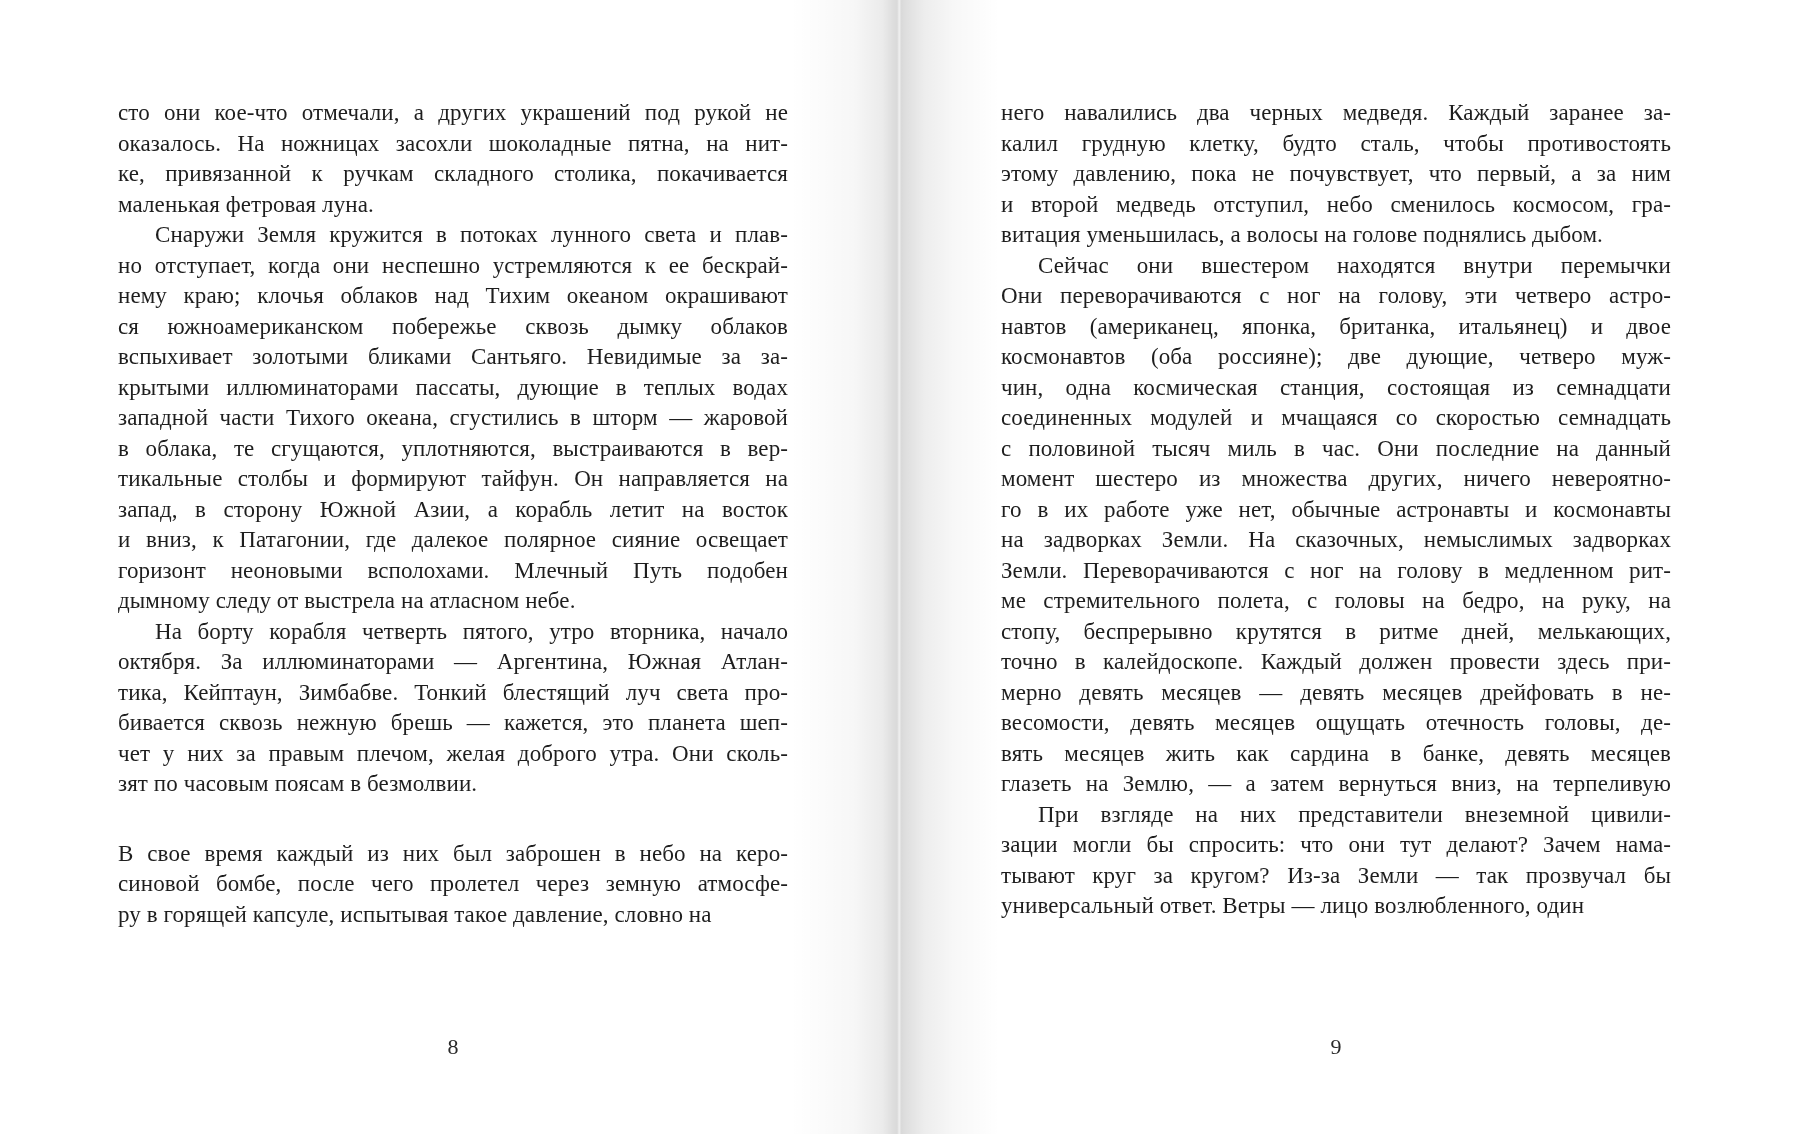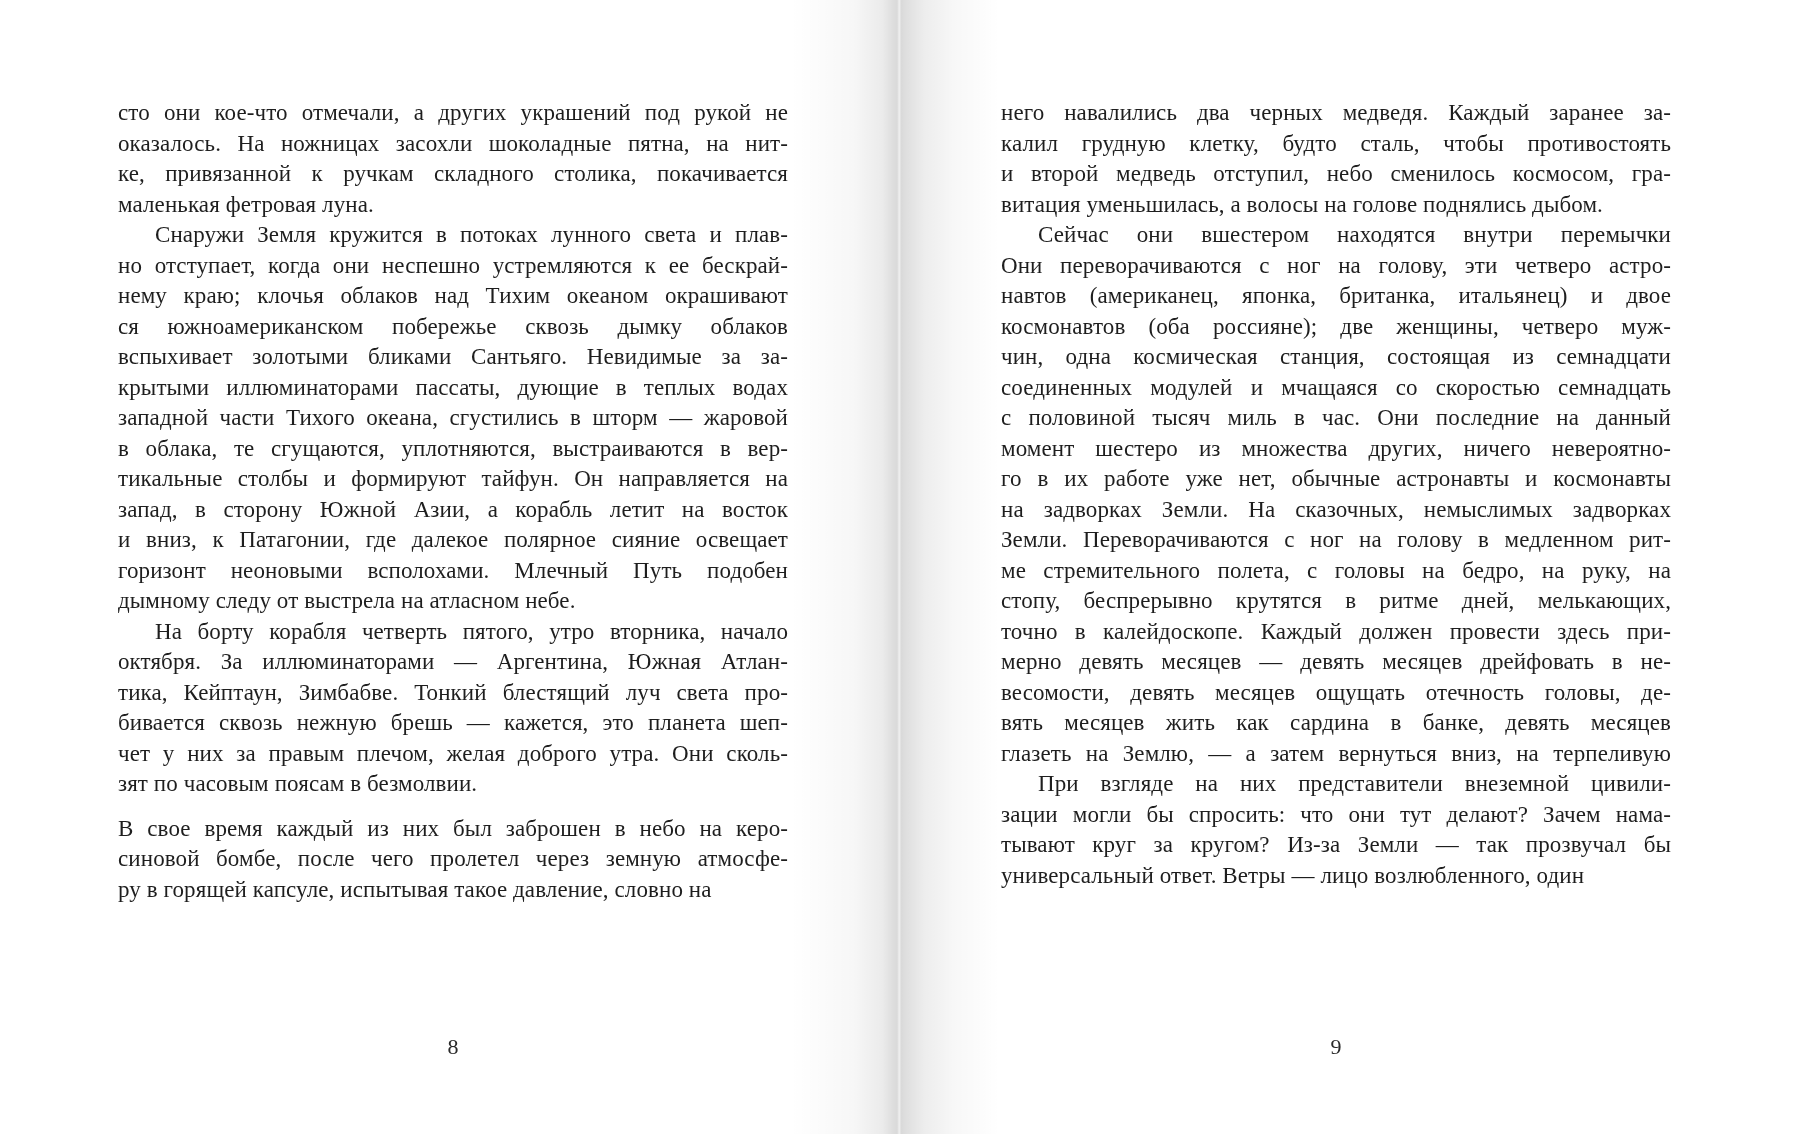--- a/index.html
+++ b/index.html
@@ -31,21 +31,21 @@
     top: 98px;
     width: 670px;
     font-size: 23px;
     line-height: 30.5px;
     letter-spacing: 0.1px;
   }
   .page-left  .text-column { left: 118px; }
   .page-right .text-column { left: 103px; } 
 
   .para { margin: 0; padding: 0; }
-  .para.space-before { margin-top: 14px; }
+  .para.space-before { margin-top: 39px; }
 
   .line {
     text-align: justify;
     text-align-last: justify;
     min-height: 30.5px;
   }
   .line.para-end { text-align-last: left; }
   .para.indented .line:first-child { text-indent: 37px; }
 
   .page-number {
@@ -123,28 +123,29 @@
         </div>
       </div>
     <div class="page-number">8</div>
   </div>
 
   <div class="page page-right">
     <div class="text-column" id="right-column">
         <div class="para">
           <div class="line">него навалились два черных медведя. Каждый заранее за-</div>
           <div class="line">калил грудную клетку, будто сталь, чтобы противостоять</div>
+          <div class="line">этому давлению, пока не почувствует, что первый, а за ним</div>
           <div class="line">и второй медведь отступил, небо сменилось космосом, гра-</div>
           <div class="line para-end">витация уменьшилась, а волосы на голове поднялись дыбом.</div>
         </div>
         <div class="para indented">
           <div class="line">Сейчас они вшестером находятся внутри перемычки</div>
           <div class="line">Они переворачиваются с ног на голову, эти четверо астро-</div>
           <div class="line">навтов (американец, японка, британка, итальянец) и двое</div>
-          <div class="line">космонавтов (оба россияне); две женщины, четверо муж-</div>
+          <div class="line">космонавтов (оба россияне); две дующие, четверо муж-</div>
           <div class="line">чин, одна космическая станция, состоящая из семнадцати</div>
           <div class="line">соединенных модулей и мчащаяся со скоростью семнадцать</div>
           <div class="line">с половиной тысяч миль в час. Они последние на данный</div>
           <div class="line">момент шестеро из множества других, ничего невероятно-</div>
           <div class="line">го в их работе уже нет, обычные астронавты и космонавты</div>
           <div class="line">на задворках Земли. На сказочных, немыслимых задворках</div>
           <div class="line">Земли. Переворачиваются с ног на голову в медленном рит-</div>
           <div class="line">ме стремительного полета, с головы на бедро, на руку, на</div>
           <div class="line">стопу, беспрерывно крутятся в ритме дней, мелькающих,</div>
           <div class="line">точно в калейдоскопе. Каждый должен провести здесь при-</div>

